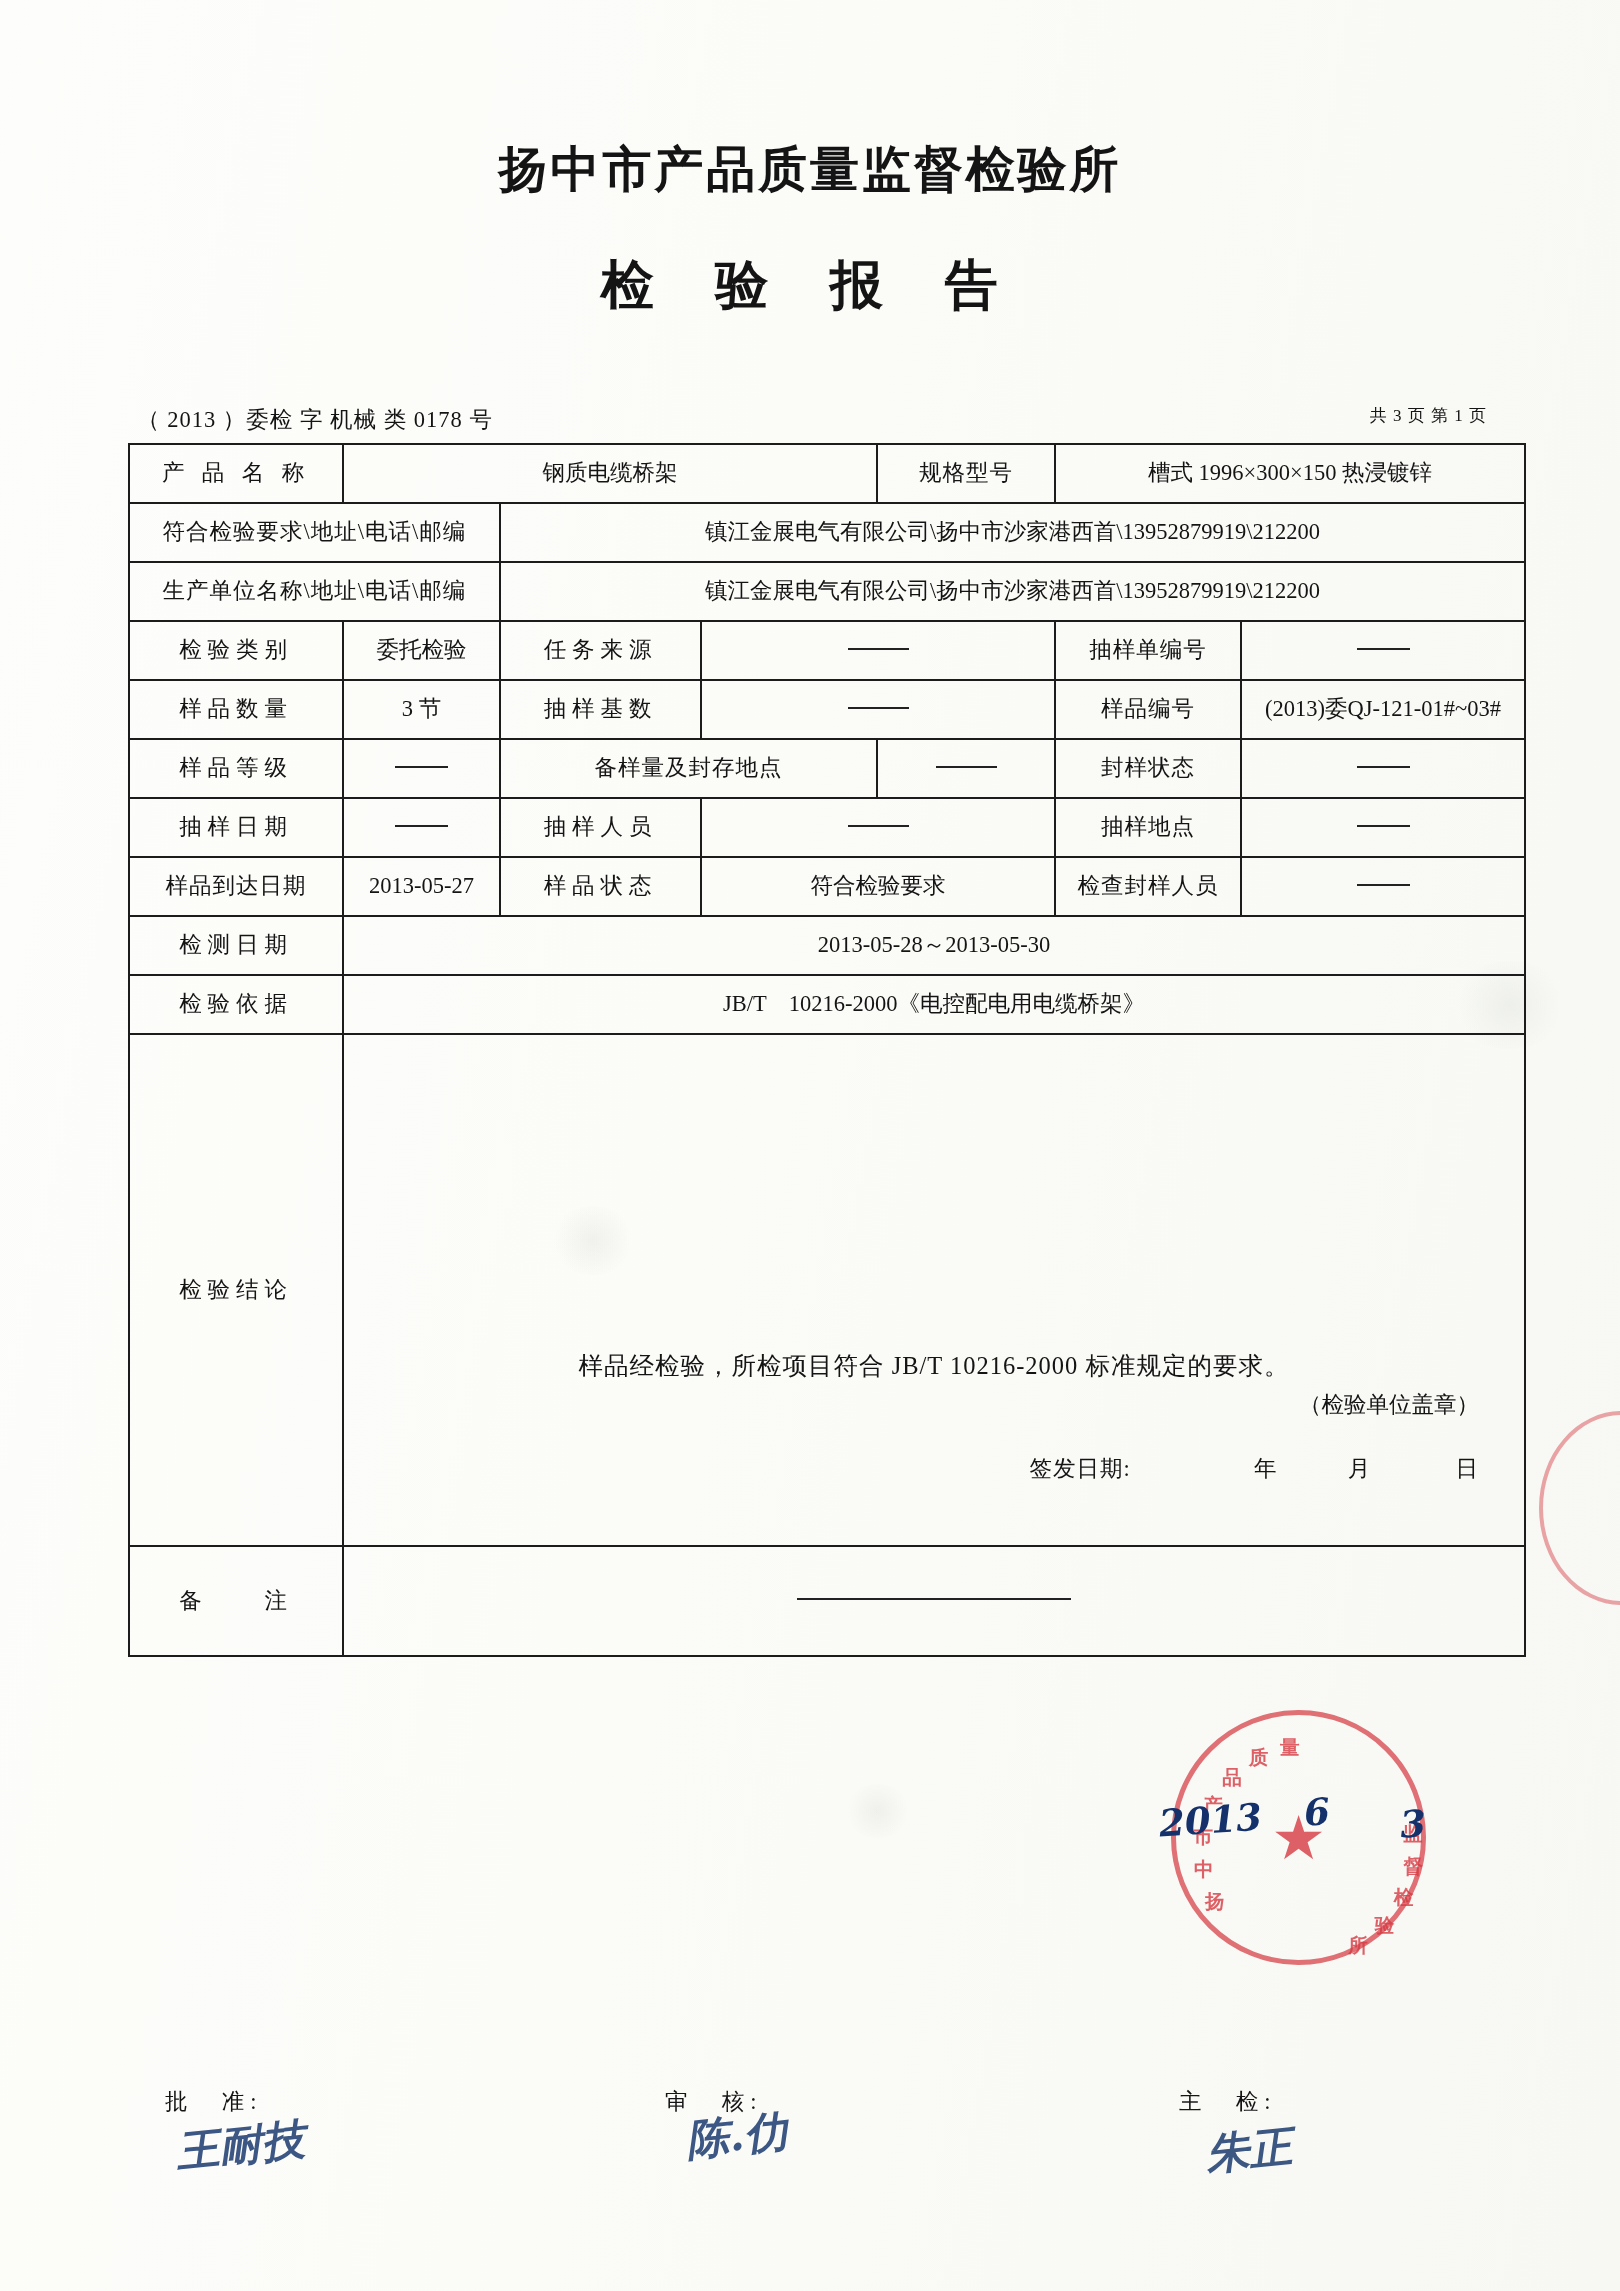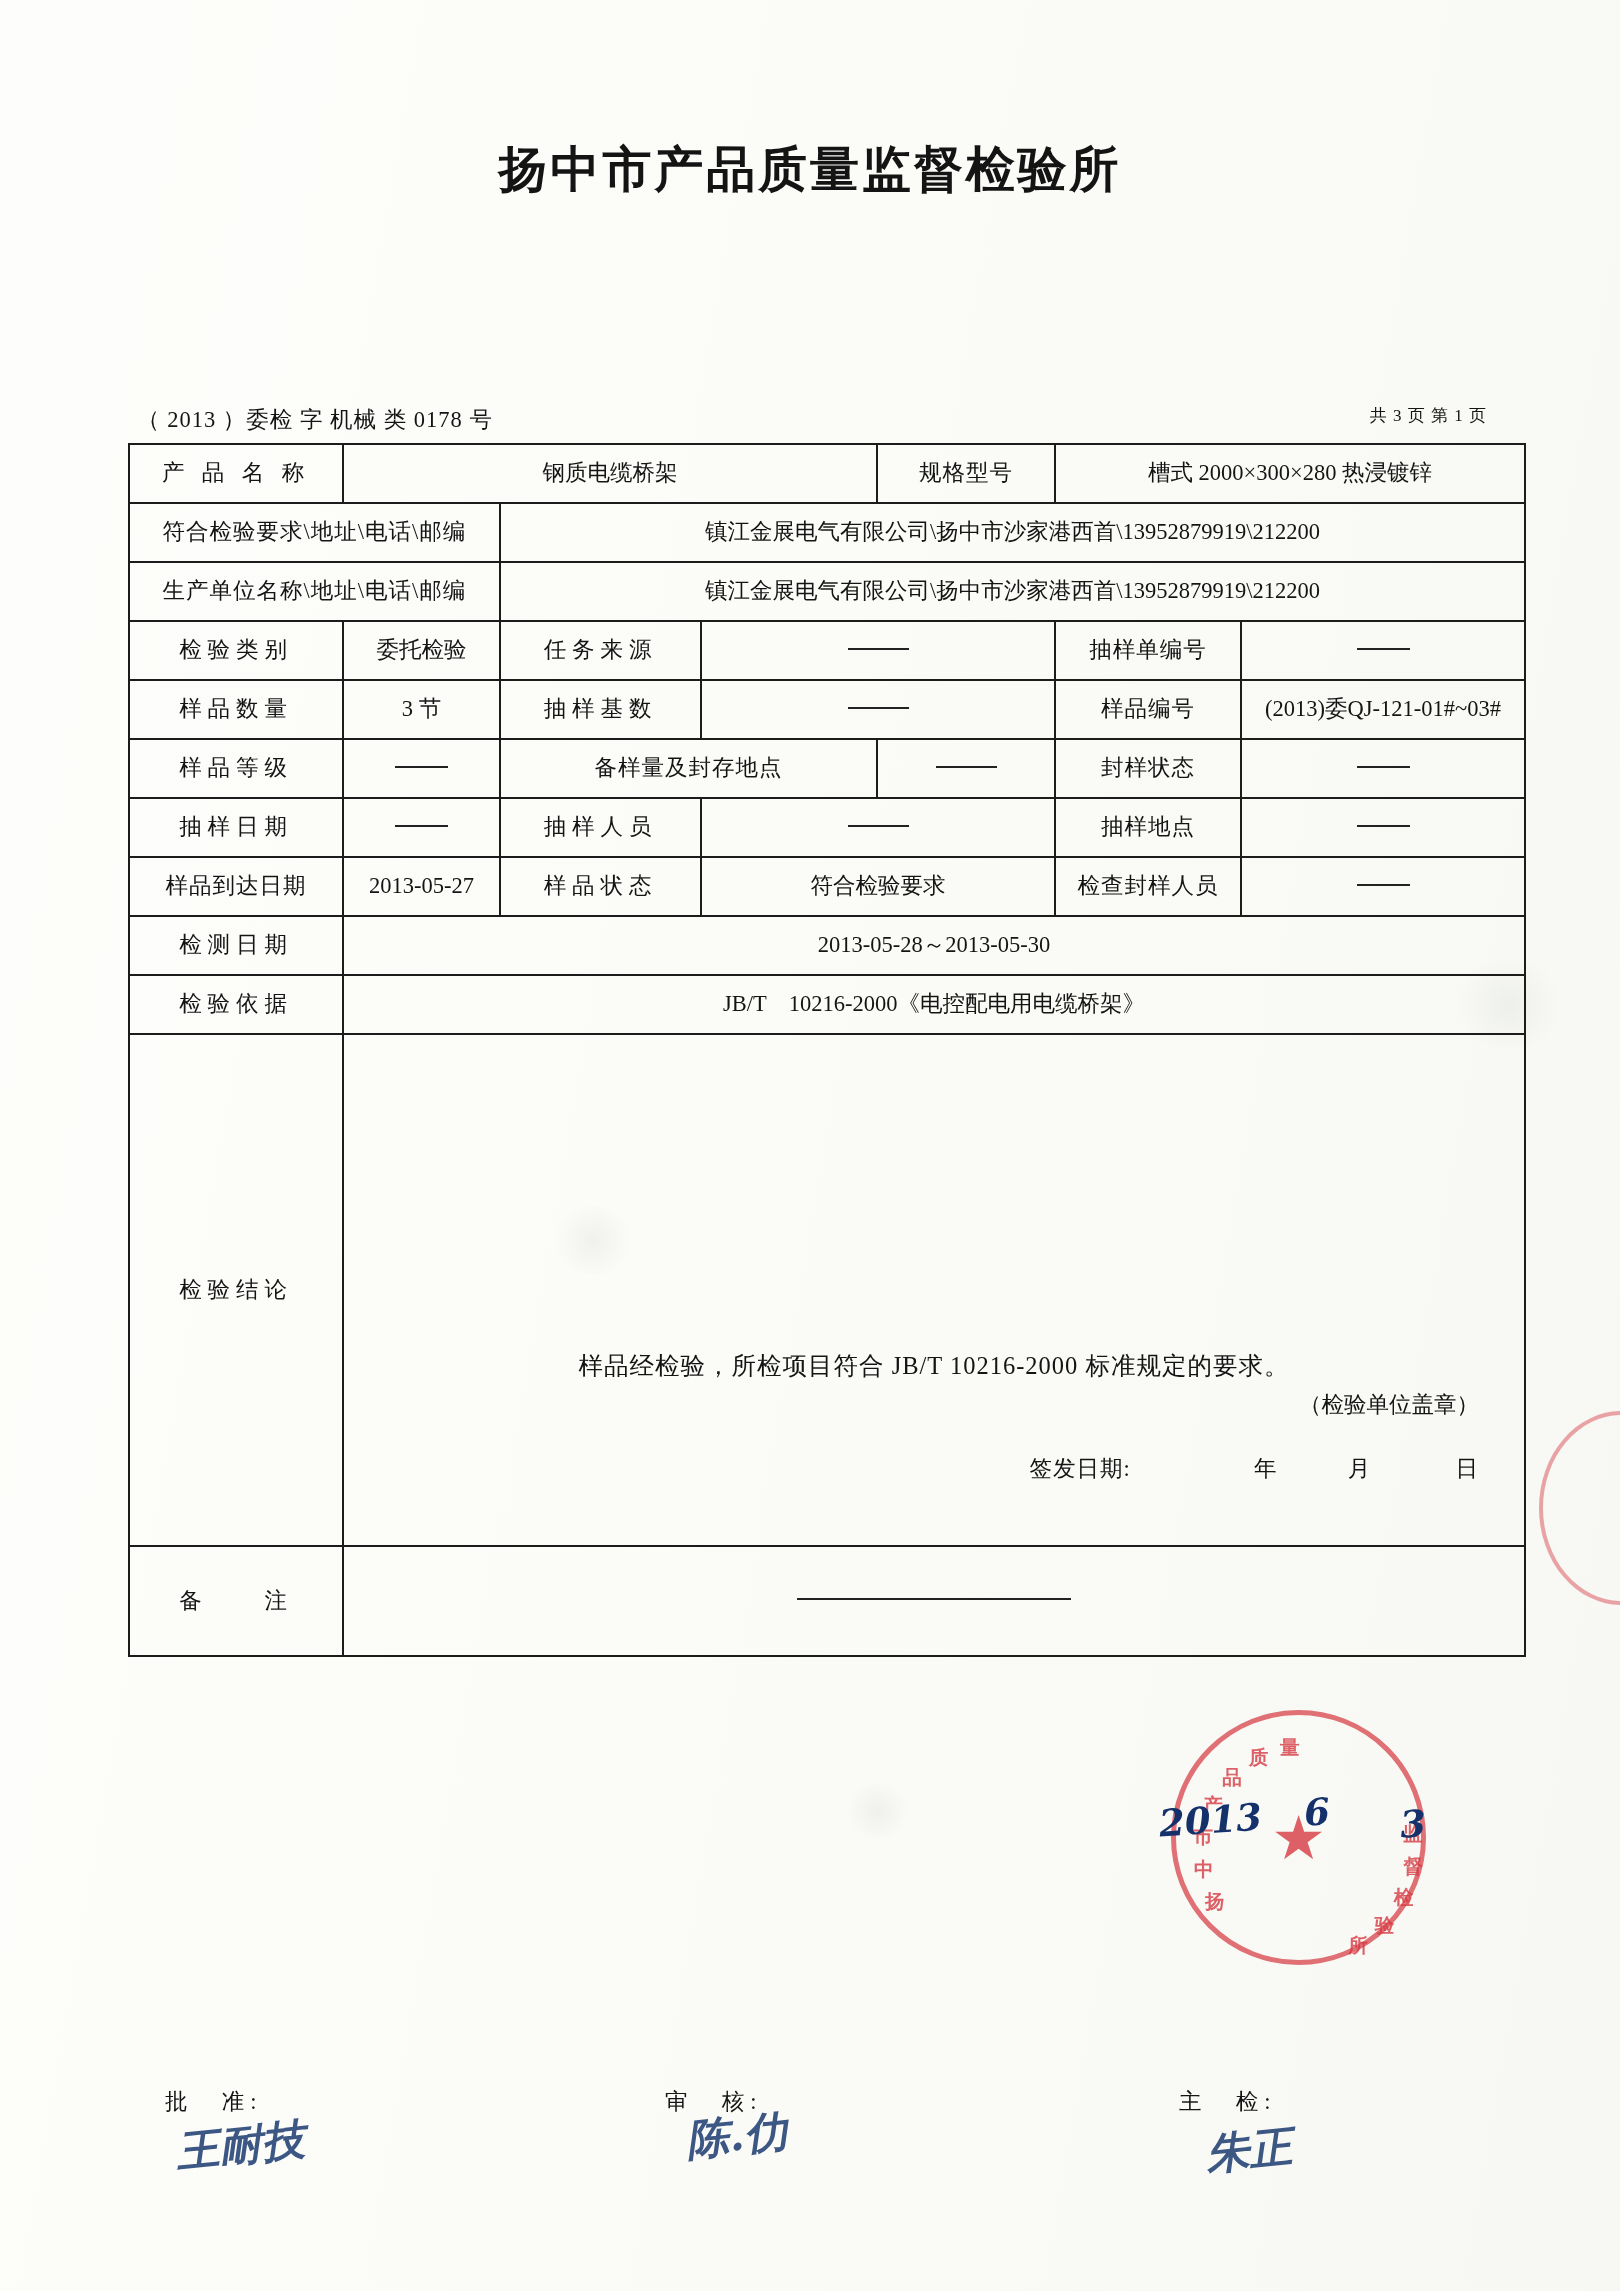--- a/index.html
+++ b/index.html
@@ -220,40 +220,41 @@
 </head>
 <body>
 
 <div class="page">
 
   <div class="blotch" style="left:549px; top:1206px; width:88px; height:69px;"></div>
   <div class="blotch" style="left:843px; top:1784px; width:69px; height:54px;"></div>
   <div class="blotch" style="left:1451px; top:961px; width:118px; height:88px;"></div>
 
   <div class="title-main">扬中市产品质量监督检验所</div>
+  <div class="title-sub">检 验 报 告</div>
 
   <div class="docno">（ 2013 ）委检 字 机械 类 0178 号</div>
   <div class="pageno">共 3 页 第 1 页</div>
 
   <table class="main">
     <colgroup>
       <col style="width:214px">
       <col style="width:157px">
       <col style="width:201px">
       <col style="width:176px">
       <col style="width:178px">
       <col style="width:186px">
       <col style="width:284px">
     </colgroup>
     <tbody>
       <tr>
         <td class="lbl">产 品 名 称</td>
         <td colspan="3">钢质电缆桥架</td>
         <td class="lbl-tight">规格型号</td>
-        <td colspan="2">槽式 2000×300×280 热浸镀锌</td>
+        <td colspan="2">槽式 1996×300×150 热浸镀锌</td>
       </tr>
       <tr>
         <td colspan="2" class="lbl-tight">符合检验要求\地址\电话\邮编</td>
         <td colspan="5">镇江金展电气有限公司\扬中市沙家港西首\13952879919\212200</td>
       </tr>
       <tr>
         <td colspan="2" class="lbl-tight">生产单位名称\地址\电话\邮编</td>
         <td colspan="5">镇江金展电气有限公司\扬中市沙家港西首\13952879919\212200</td>
       </tr>
       <tr>

